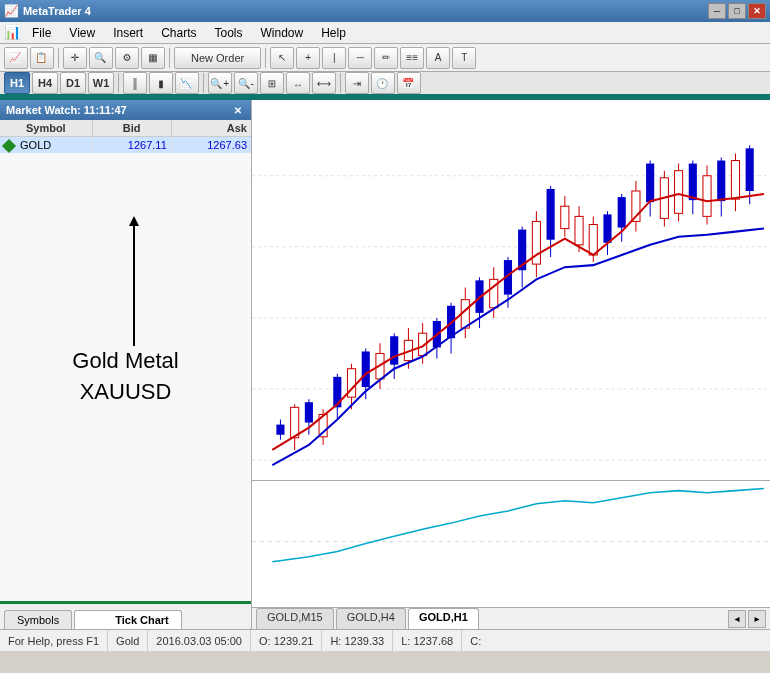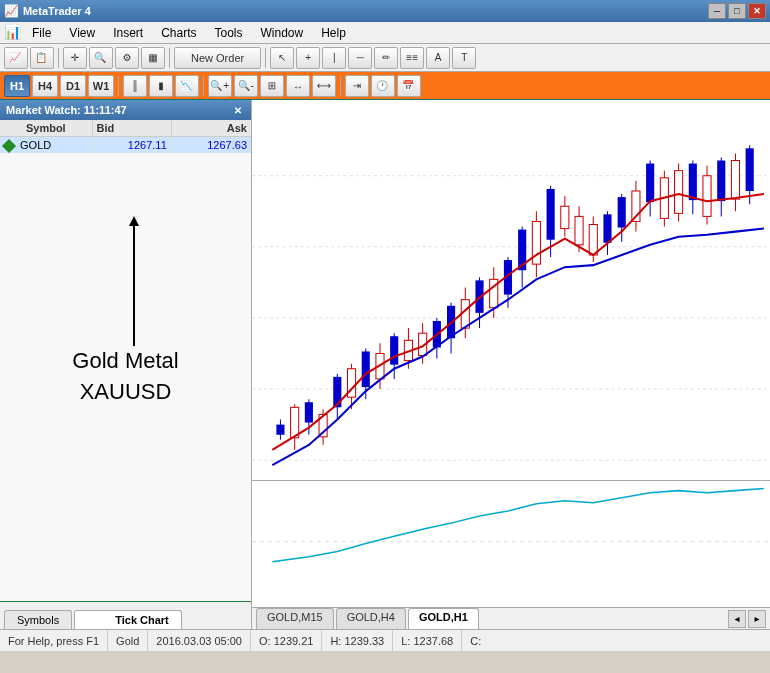--- a/index.html
+++ b/index.html
@@ -39,22 +39,22 @@
     
     .toolbar {
       height: 28px;
       background: #f0f0f0;
       border-bottom: 1px solid #aaa;
       display: flex; align-items: center;
       padding: 0 4px; gap: 2px;
     }
     .toolbar2 {
       height: 28px;
-      background: #f97316;
-      border-bottom: 1px solid #0f766e;
+      background: #e5e5e5;
+      border-bottom: 6px solid #0f766e;
       display: flex; align-items: center;
       padding: 0 4px; gap: 2px;
     }
     .tb-btn {
       width: 24px; height: 22px;
       background: linear-gradient(to bottom, #ffffff, #e0e0e0);
       border: 1px solid #aaa;
       display: flex; align-items: center; justify-content: center;
       font-size: 10px; cursor: pointer; color: #333;
       border-radius: 2px;
@@ -123,21 +123,21 @@
       padding: 14px;
     }
     .annotation-text {
       font-size: 22px; font-weight: normal; text-align: center;
       line-height: 1.4; color: #000;
     }
 
     
     .left-tabs {
       height: 28px; background: #f0f0f0;
-      border-top: 1px solid #15803d;
+      border-top: 3px solid #15803d;
       display: flex; align-items: flex-end; padding: 0 4px;
     }
     .left-tab {
       padding: 3px 12px; font-size: 11px; cursor: pointer;
       border: 1px solid #aaa; border-bottom: none;
       background: #e8e8e8; margin-right: 2px; border-radius: 3px 3px 0 0;
     }
     .left-tab.active { background: white; font-weight: bold; padding-left: 40px; }
 
     
@@ -281,21 +281,21 @@
 
     <div class="market-watch-header">
       <span>Market Watch: 11:11:47</span>
       <span class="market-watch-close">✕</span>
     </div>
 
     <table class="mw-table">
       <thead>
         <tr>
           <th>Symbol</th>
-          <th style="text-align:left;">Bid</th>
+          <th style="text-align:center;">Bid</th>
           <th style="text-align:right;">Ask</th>
         </tr>
       </thead>
       <tbody>
         <tr class="selected">
           <td>
             <span class="icon-green-diamond"></span>
             <span>GOLD</span>
           </td>
           <td class="bid">1267.11</td>

